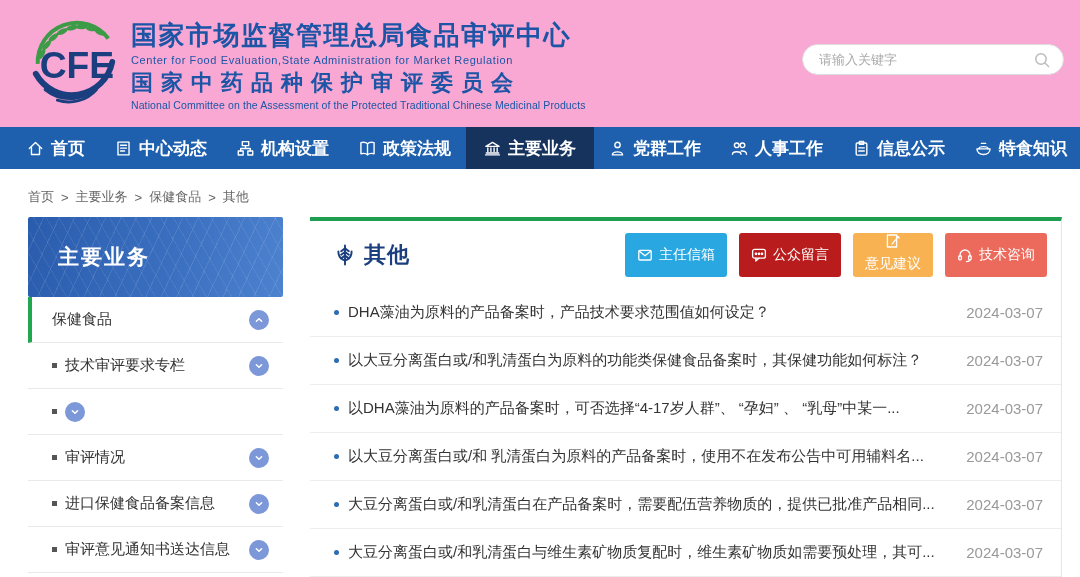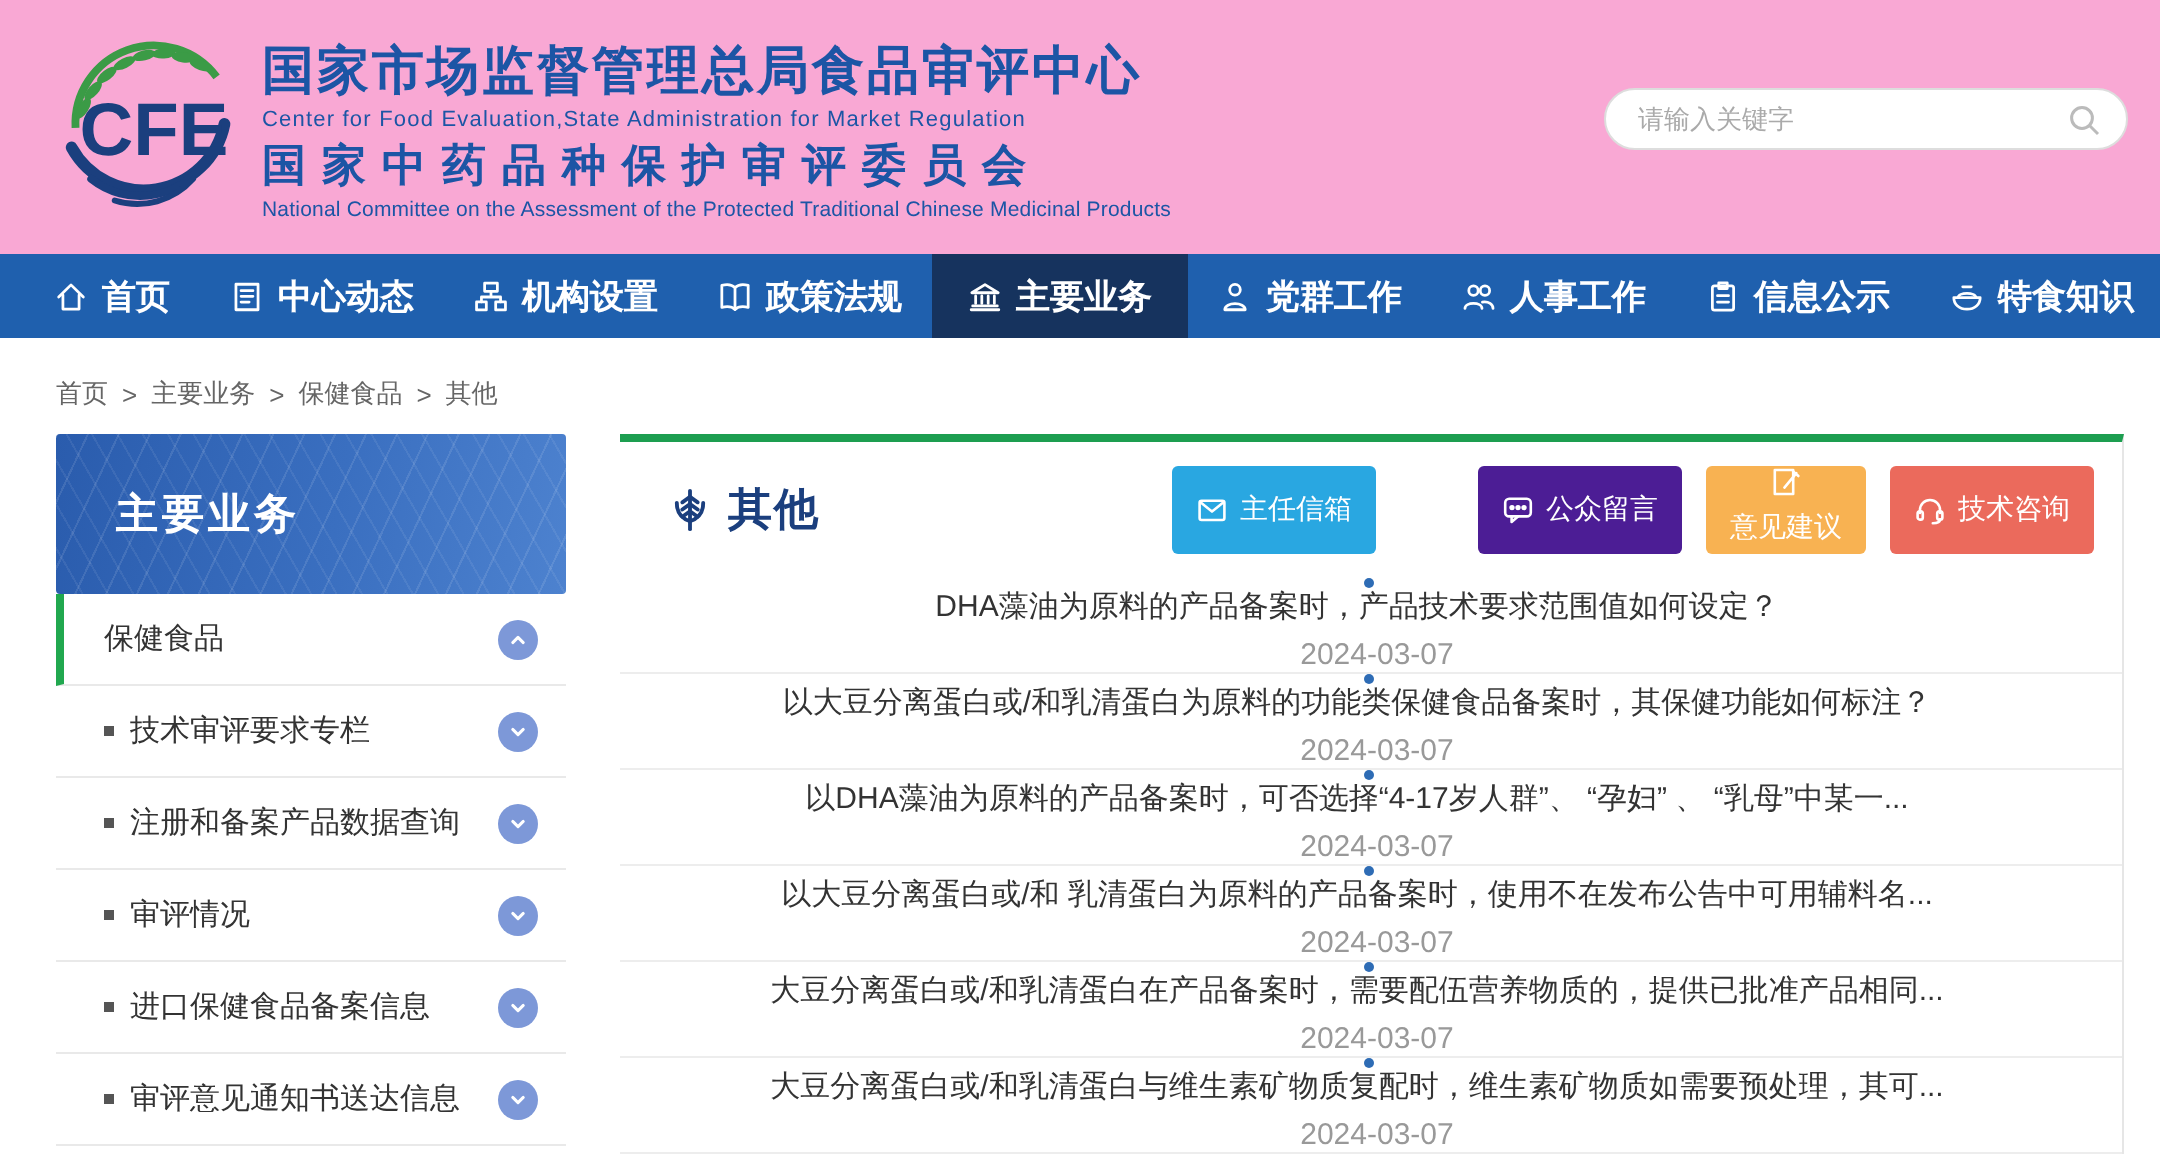--- a/index.html
+++ b/index.html
@@ -64,21 +64,21 @@
   .main-title .wicon { width:22px; height:24px; }
   .main-title h2 { font-size:22px; font-weight:bold; letter-spacing:1px; }
   .btns { margin-left:auto; display:flex; gap:12px; }
   .btn { height:44px; border:none; border-radius:3px; color:#fff; font-size:14px;
     display:flex; align-items:center; gap:6px; padding:0 12px; cursor:pointer;
     font-family:inherit; }
   .btn .bicon { width:16px; height:16px; }
 
   .rows { }
   .row { height:48px; display:flex; align-items:center; padding:0 18px 0 24px;
-    border-bottom:1px solid #ededed; cursor:pointer;flex-direction:column; }
+    border-bottom:1px solid #ededed; cursor:pointer; }
   .row .dot { width:5px; height:5px; border-radius:50%; background:#2e6cb5;
     margin-right:9px; flex:0 0 auto; }
   .row .rtitle { flex:1; font-size:15px; color:#333; white-space:nowrap;
     overflow:hidden; text-overflow:ellipsis; padding-right:20px; }
   .row .rdate { font-size:15px; color:#999; flex:0 0 auto; }
 </style>
 </head>
 <body>
 
 <div class="header">
@@ -219,21 +219,20 @@
           <span class="sq"></span>
           <span class="lbl">技术审评要求专栏</span>
           <span class="chev">
             <svg viewBox="0 0 16 16" fill="none" stroke="currentColor" stroke-width="2" stroke-linecap="round" stroke-linejoin="round">
               <path d="M4.5 6.3 L8 9.7 L11.5 6.3"></path>
             </svg>
           </span>
         </div>
         <div class="side-item">
           <span class="sq"></span>
-          <span class="lbl">注册和备案产品数据查询</span>
           <span class="chev">
             <svg viewBox="0 0 16 16" fill="none" stroke="currentColor" stroke-width="2" stroke-linecap="round" stroke-linejoin="round">
               <path d="M4.5 6.3 L8 9.7 L11.5 6.3"></path>
             </svg>
           </span>
         </div>
         <div class="side-item">
           <span class="sq"></span>
           <span class="lbl">审评情况</span>
           <span class="chev">
@@ -277,21 +276,21 @@
         <h2>其他</h2>
       </div>
       <div class="btns" id="btns">
           <button class="btn" style="background: rgb(41, 167, 225);">
             <span class="bicon"><svg viewBox="0 0 16 16" fill="none" stroke="currentColor" stroke-width="1.3" stroke-linecap="round" stroke-linejoin="round">
                 <rect x="1.8" y="3.4" width="12.4" height="9.6" rx="1"></rect>
                 <path d="M2.4 4.2 L8 8.8 L13.6 4.2"></path>
               </svg></span>
             <span>主任信箱</span>
           </button>
-          <button class="btn" style="background: #4c1d95; margin-left: 39px;">
+          <button class="btn" style="background: #b91c1c;">
             <span class="bicon"><svg viewBox="0 0 16 16" fill="none" stroke="currentColor" stroke-width="1.3" stroke-linecap="round" stroke-linejoin="round">
                 <rect x="1.6" y="2.4" width="12.8" height="8.8" rx="2"></rect>
                 <path d="M4.8 11.2 V14 L8 11.2"></path>
                 <circle cx="5" cy="6.8" r="0.7" fill="currentColor"></circle>
                 <circle cx="8" cy="6.8" r="0.7" fill="currentColor"></circle>
                 <circle cx="11" cy="6.8" r="0.7" fill="currentColor"></circle>
               </svg></span>
             <span>公众留言</span>
           </button>
           <button class="btn" style="background: rgb(248, 178, 82); flex-direction: column;">

